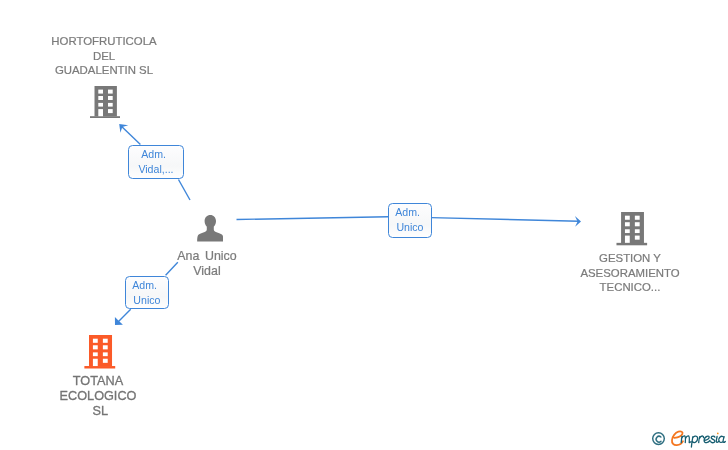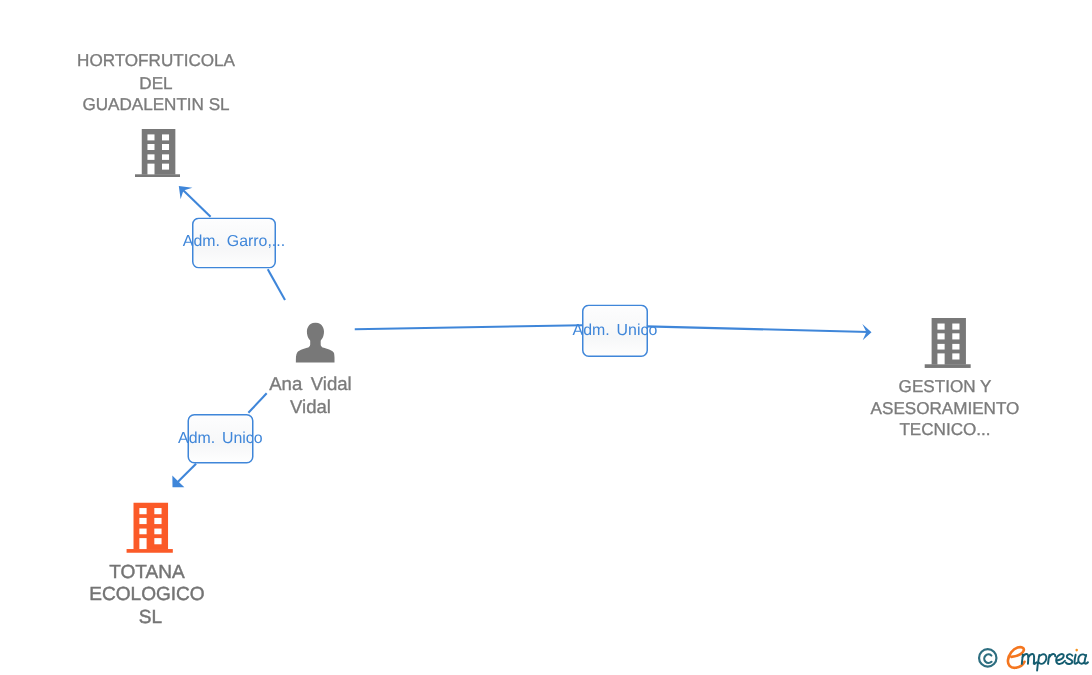--- a/index.html
+++ b/index.html
@@ -17,21 +17,21 @@
   .node-label.big{font-size:12.7px;color:#747474;line-height:15.2px;
                   -webkit-text-stroke:0.3px #747474;}
   .node-label.big > div:last-child{padding-left:4.6px;}
   .person-label{position:absolute;text-align:center;color:#7b7b7b;
               font-size:12.4px;line-height:14.7px;white-space:nowrap;
               word-spacing:2.2px;-webkit-text-stroke:0.22px #7b7b7b;}
 
   .edge-box{position:absolute;box-sizing:border-box;
             border:1.3px solid #3f86d9;border-radius:4.5px;
             background:linear-gradient(#fdfdfe,#f6f7f8 62%,#fefefe);
-            display:flex;align-items:center;
+            display:flex;flex-direction:column;align-items:center;
             justify-content:center;}
   .edge-box span{display:block;color:#3f86d9;font-size:10.6px;
                  line-height:15px;white-space:nowrap;}
   .edge-box span:first-child{margin-right:4.6px;}
 
 </style>
 </head>
 <body>
 
 <div id="stage">
@@ -85,21 +85,21 @@
     <svg style="position:absolute;left:196.6px;top:215px;" width="26.6" height="27" viewBox="0 0 26.6 27">
       <path fill="#787878" d="M13.3,0 C10.1,0 7.6,2.6 7.6,6.0 C7.6,6.9 7.7,7.8 7.95,8.6
         C8.55,11.2 10.75,13.3 13.3,13.3 C15.85,13.3 18.05,11.2 18.65,8.6
         C18.9,7.8 19.0,6.9 19.0,6.0 C19.0,2.6 16.5,0 13.3,0 Z"></path>
       <path fill="#787878" d="M9.8,11.6 L9.8,14.6 C9.8,15.7 9.0,16.5 7.7,16.9
         C5.0,17.75 2.0,18.7 1.15,20.05 C0.3,21.4 0.15,24.0 0.15,26.6
         L26.45,26.6 C26.45,24.0 26.3,21.4 25.45,20.05
         C24.6,18.7 21.6,17.75 18.9,16.9 C17.6,16.5 16.8,15.7 16.8,14.6 L16.8,11.6 Z"></path>
     </svg>
     <div class="person-label" style="left:50.6px;top:249.3px;width:312px;">
-      <div>Ana Vidal</div>
+      <div>Ana Unico</div>
       <div>Vidal</div>
     </div>
   </div>
 
   <div style="position:absolute;left:0;top:0;">
     <svg style="position:absolute;left:616.2px;top:212.3px;" width="31.6" height="33.3" viewBox="0 0 30 32.6">
       <g fill="#787878">
         <rect x="4.5" y="0" width="22.4" height="30.4"></rect>
         <rect x="0" y="30.2" width="30" height="2.4"></rect>
         <g fill="#ffffff">
@@ -140,21 +140,21 @@
     </svg>
     <div class="node-label big" style="left:-58px;top:373.6px;width:312px;">
       <div>TOTANA</div>
       <div>ECOLOGICO</div>
       <div>SL</div>
     </div>
   </div>
 
   <div class="edge-box" style="left:127.8px;top:144.6px;width:55.9px;height:33.9px;">
     <span>Adm.</span>
-    <span>Garro,...</span>
+    <span>Vidal,...</span>
   </div>
 
   <div class="edge-box" style="left:387.7px;top:202.5px;width:43.9px;height:34.5px;">
     <span>Adm.</span>
     <span>Unico</span>
   </div>
 
   <div class="edge-box" style="left:125px;top:275.8px;width:43.8px;height:33.3px;">
     <span>Adm.</span>
     <span>Unico</span>

